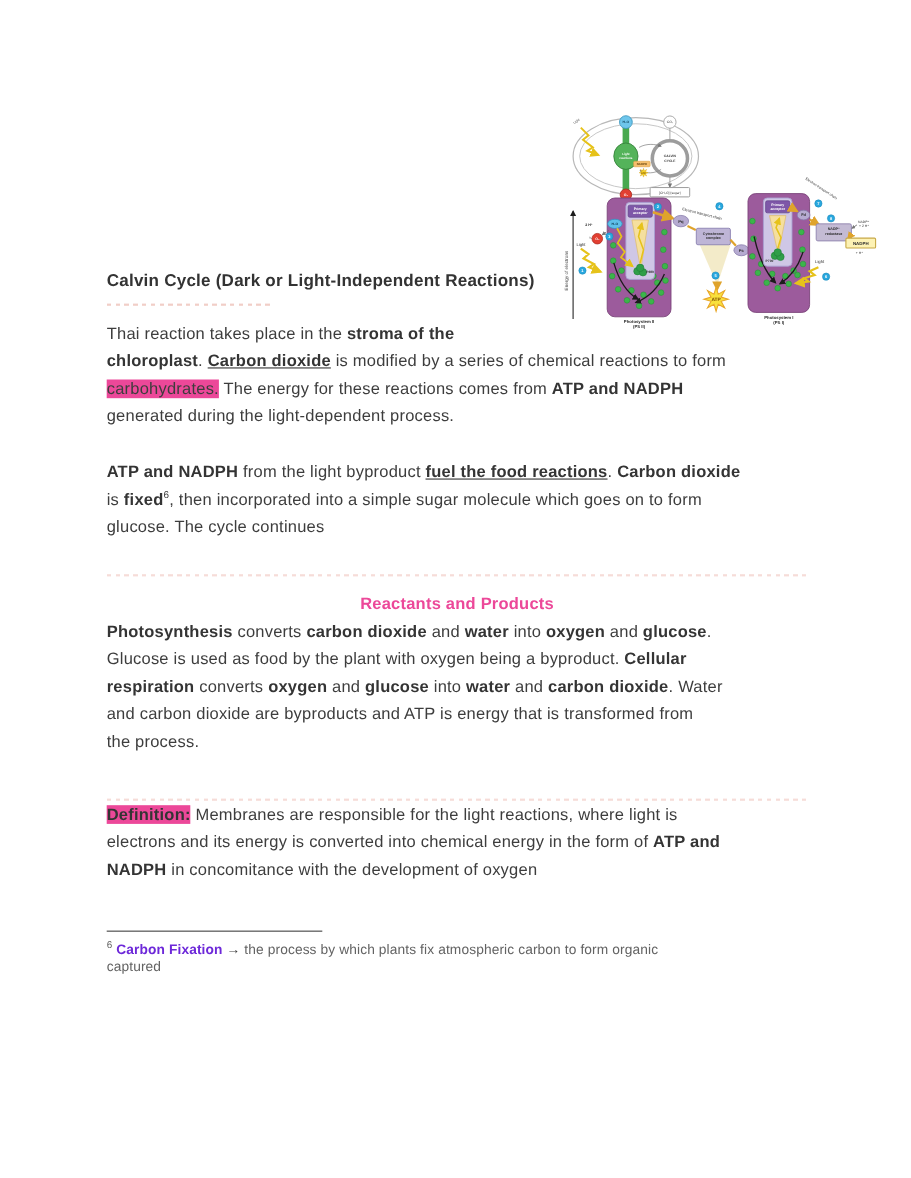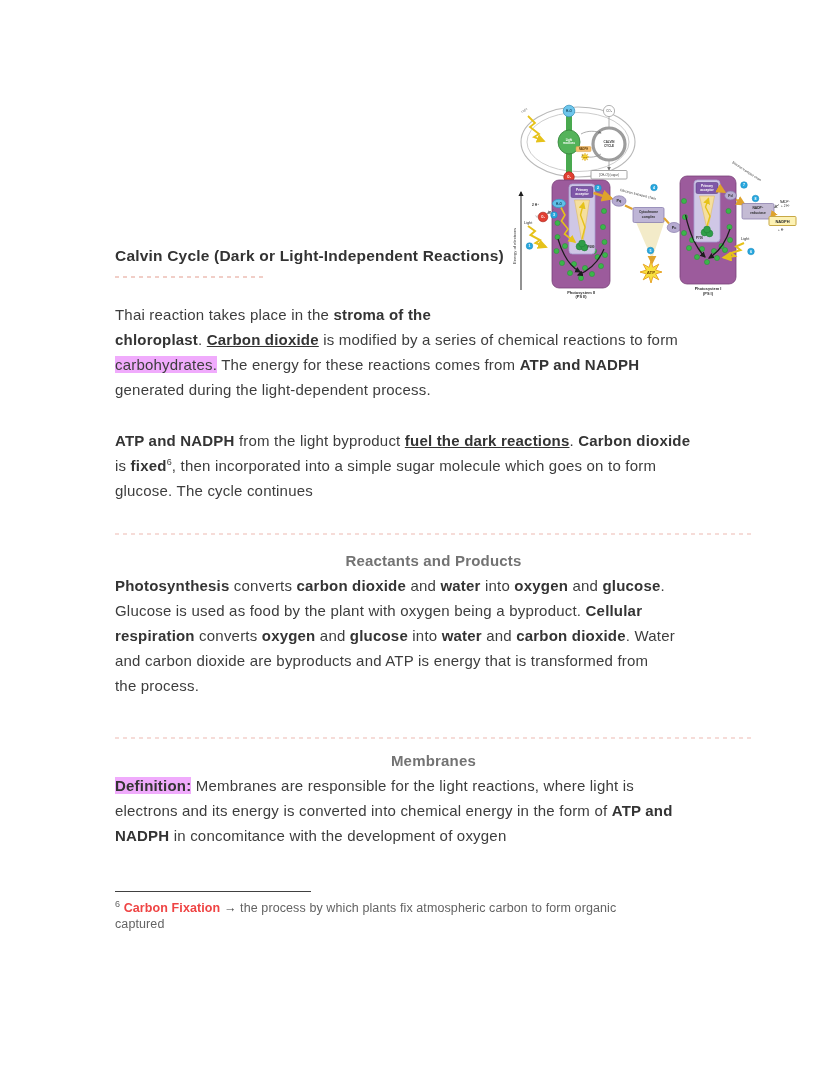--- a/index.html
+++ b/index.html
@@ -1,39 +1,39 @@
 <!DOCTYPE html>
 <html><head>
 <meta charset="utf-8">
 <style>
   html,body{margin:0;padding:0}
   body{width:828px;height:1071px;background:#ffffff;position:relative;overflow:hidden;
        font-family:"Liberation Sans","DejaVu Sans",sans-serif;color:#3d3d3d}
   .page{position:absolute;inset:0}
   .diagram{position:absolute;left:508px;top:100px;width:292px;height:200px}
-  .content{position:absolute;left:115px;top:0;width:637px;font-size:15px;line-height:25px;letter-spacing:.2px}
+  .content{position:absolute;left:97px;top:0;width:637px;font-size:15px;line-height:25px;letter-spacing:.2px}
   .doc-heading{font-size:15.5px;line-height:19px;font-weight:700;margin:246px 0 0;white-space:nowrap;color:#333}
   .sep{height:2px;background:repeating-linear-gradient(90deg,#f1cec7 0,#f1cec7 4px,transparent 4px,transparent 8px)}
   .sep-short{width:150px;margin-top:11px}
   .sep-full{width:100%;background:repeating-linear-gradient(90deg,#f6dcd8 0,#f6dcd8 4px,transparent 4px,transparent 8px)}
   #sep1{margin-top:30px}
   #sep2{margin-top:39px}
   p{margin:0}
-  .para1{margin-top:24px}
+  .para1{margin-top:13px}
   .para2{margin-top:26px}
-  .section-heading{font-weight:700;text-align:center;margin-top:13px;color:#737373}
+  .section-heading{font-weight:700;text-align:center;margin-top:13px;color:#ec4899}
   .membranes-heading{margin-top:9px}
   .gradients{margin-top:24px;font-weight:700;color:#333}
   .fn-rule{width:196px;border:none;border-top:1.5px solid #414141;margin:43px 0 0}
   .footnote{margin-top:9px;font-size:12.5px;line-height:15.5px;color:#636363;letter-spacing:.1px}
   b{font-weight:700;color:#343434}
   .u{text-decoration:underline}
-  .hl{background:#f0abfc}
+  .hl{background:#ec4899}
   sup{font-size:9px;vertical-align:super;line-height:0}
-  .fn-term{color:#ef4444}
+  .fn-term{color:#6d28d9}
   .fn-arrow{font-weight:700;color:#3f3f3f}
   svg text{font-family:"Liberation Sans","DejaVu Sans",sans-serif}
 </style>
 </head>
 <body>
 
 <div class="page">
 
   <svg class="diagram" viewBox="0 0 292 200">
     <defs>
@@ -247,31 +247,30 @@
     </g>
   </svg>
 
   <div class="content">
 
     <h1 class="doc-heading">Calvin Cycle (Dark or Light-Independent Reactions)</h1>
     <div class="sep sep-short"></div>
 
     <p class="para1"><span>Thai reaction takes place in the </span><b>stroma of the</b><br><b>chloroplast</b><span>. </span><b class="u">Carbon dioxide</b><span> is modified by a series of chemical reactions to form</span><br><span class="hl">carbohydrates.</span><span> The energy for these reactions comes from </span><b>ATP and NADPH</b><br><span>generated during the light-dependent process.</span></p>
 
-    <p class="para2"><b>ATP and NADPH</b><span> from the light byproduct </span><b class="u">fuel the dark reactions</b><span>. </span><b>Carbon dioxide</b><br><span>is </span><b>fixed</b><sup>6</sup><span>, then incorporated into a simple sugar molecule which goes on to form</span><br><span>glucose. The cycle continues</span></p>
+    <p class="para2"><b>ATP and NADPH</b><span> from the light byproduct </span><b class="u">fuel the food reactions</b><span>. </span><b>Carbon dioxide</b><br><span>is </span><b>fixed</b><sup>6</sup><span>, then incorporated into a simple sugar molecule which goes on to form</span><br><span>glucose. The cycle continues</span></p>
 
     <div id="sep1" class="sep sep-full"></div>
 
     <p class="section-heading">Reactants and Products</p>
 
     <p><b>Photosynthesis</b><span> converts </span><b>carbon dioxide</b><span> and </span><b>water</b><span> into </span><b>oxygen</b><span> and </span><b>glucose</b><span>.</span><br><span>Glucose is used as food by the plant with oxygen being a byproduct. </span><b>Cellular</b><br><b>respiration</b><span> converts </span><b>oxygen</b><span> and </span><b>glucose</b><span> into </span><b>water</b><span> and </span><b>carbon dioxide</b><span>. Water</span><br><span>and carbon dioxide are byproducts and ATP is energy that is transformed from</span><br><span>the process.</span></p>
 
     <div id="sep2" class="sep sep-full"></div>
 
-    <p class="section-heading membranes-heading">Membranes</p>
 
     <p><b class="hl">Definition:</b><span> Membranes are responsible for the light reactions, where light is</span><br><span>electrons and its energy is converted into chemical energy in the form of </span><b>ATP and</b><br><b>NADPH</b><span> in concomitance with the development of oxygen</span></p>
 
 
     <hr class="fn-rule">
 
     <p class="footnote"><sup>6</sup> <b class="fn-term">Carbon Fixation</b> <span class="fn-arrow">→</span><span> the process by which plants fix atmospheric carbon to form organic</span><br><span>captured</span></p>
 
   </div>
 </div>

